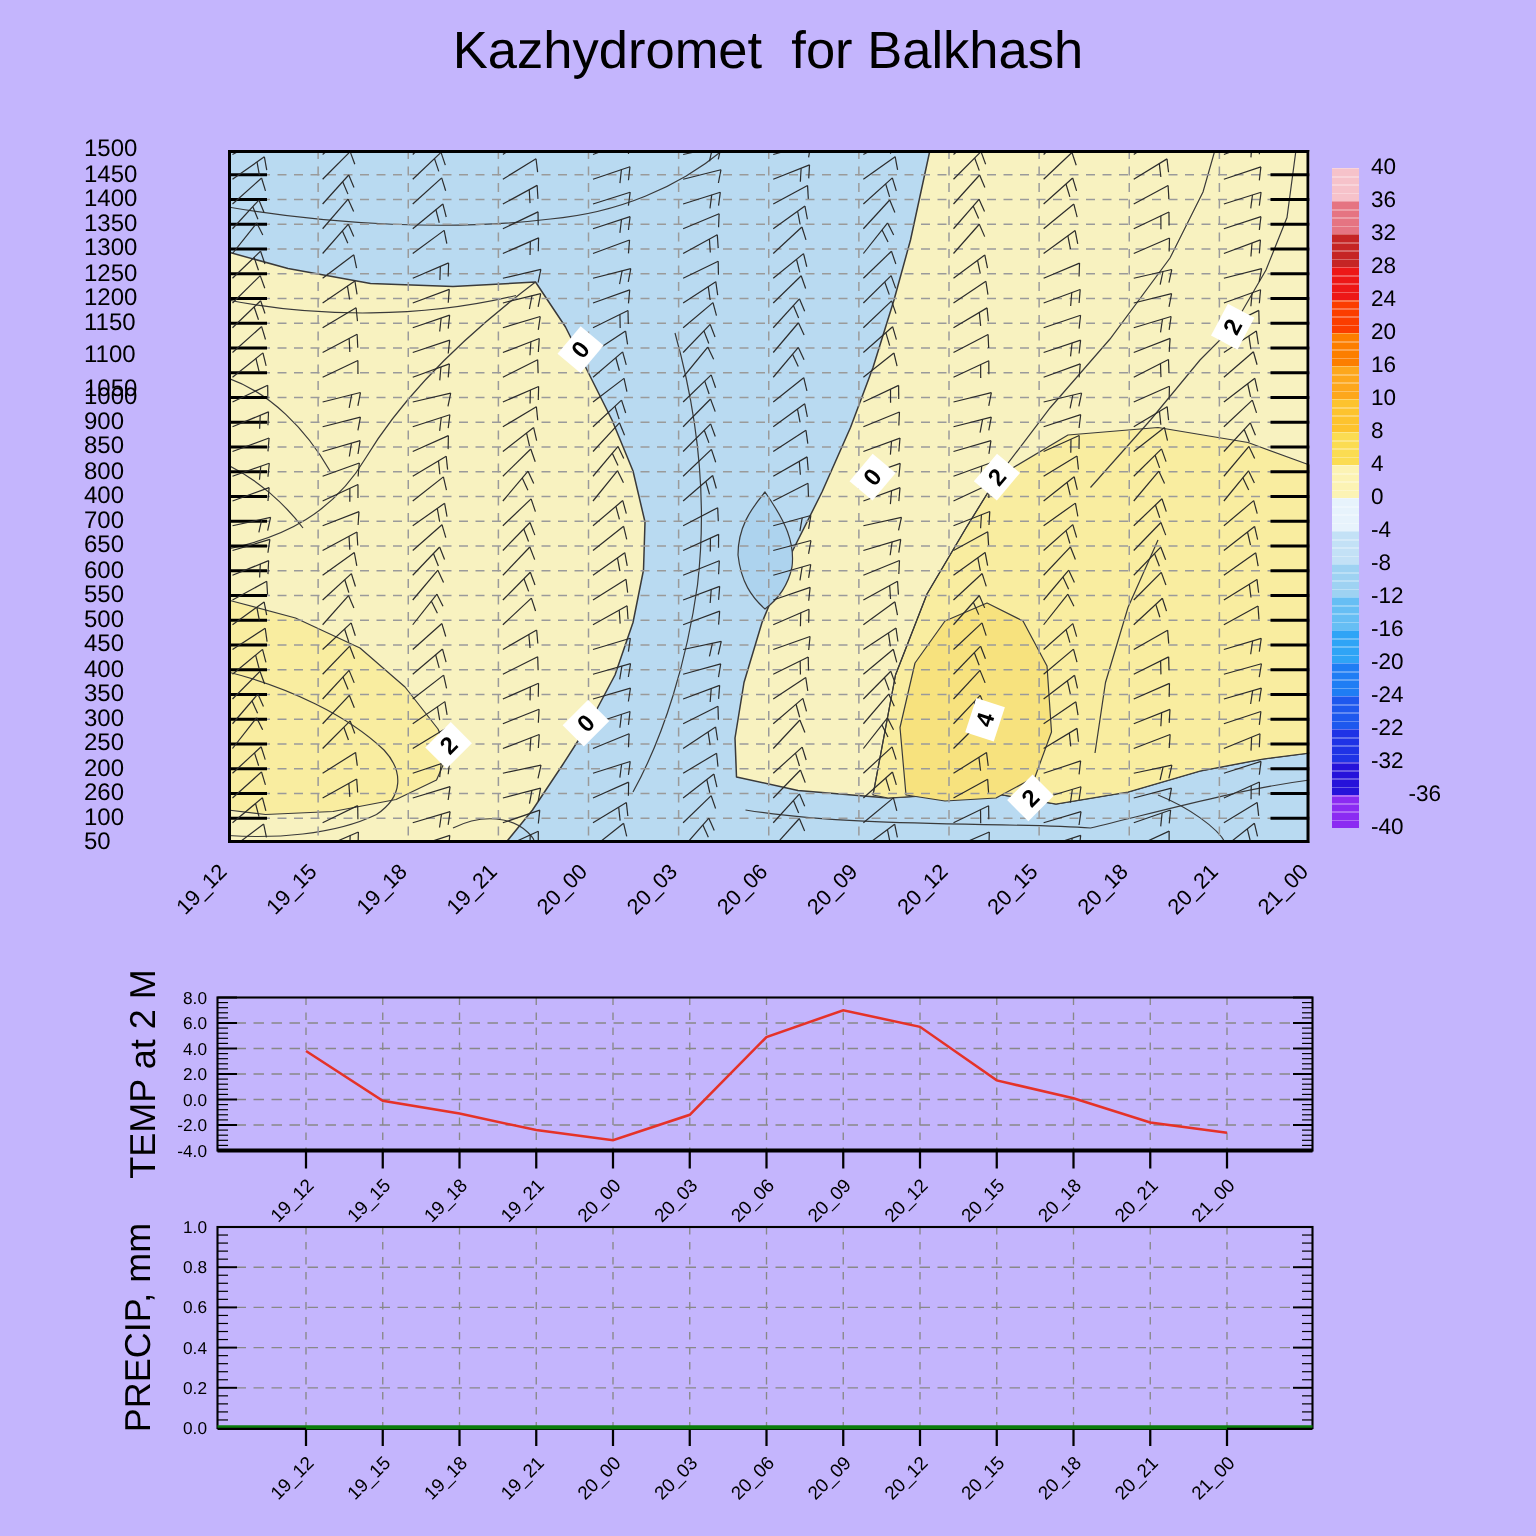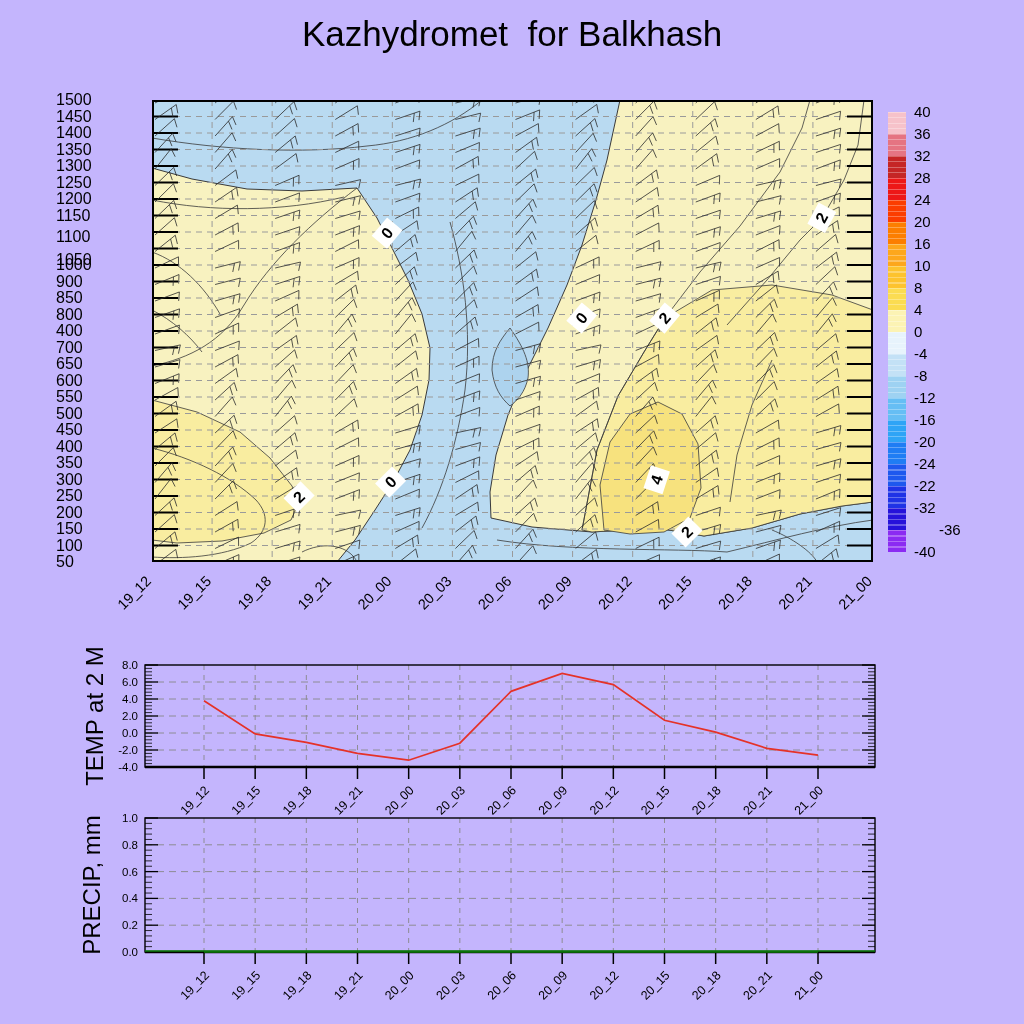--- a/index.html
+++ b/index.html
@@ -1163,21 +1163,21 @@
       <div class="yl" style="top: 256px;">650</div>
       <div class="yl" style="top: 272.5px;">600</div>
       <div class="yl" style="top: 289px;">550</div>
       <div class="yl" style="top: 305.5px;">500</div>
       <div class="yl" style="top: 322px;">450</div>
       <div class="yl" style="top: 338.5px;">400</div>
       <div class="yl" style="top: 355px;">350</div>
       <div class="yl" style="top: 371.5px;">300</div>
       <div class="yl" style="top: 388px;">250</div>
       <div class="yl" style="top: 404.5px;">200</div>
-      <div class="yl" style="top: 421px;">150</div>
+      <div class="yl" style="top: 421px;">260</div>
       <div class="yl" style="top: 437.5px;">100</div>
       <div class="yl" style="top: 454px;">50</div>
     </div>
   <svg id="mp-xsvg" class="abs" style="left:52px;top:562px;overflow:visible;" width="880" height="64">
       <text transform="translate(100,20) rotate(-45)" text-anchor="end" font-size="14.5">19_12</text>
       <text transform="translate(160.08333333333334,20) rotate(-45)" text-anchor="end" font-size="14.5">19_15</text>
       <text transform="translate(220.16666666666669,20) rotate(-45)" text-anchor="end" font-size="14.5">19_18</text>
       <text transform="translate(280.25,20) rotate(-45)" text-anchor="end" font-size="14.5">19_21</text>
       <text transform="translate(340.33333333333337,20) rotate(-45)" text-anchor="end" font-size="14.5">20_00</text>
       <text transform="translate(400.4166666666667,20) rotate(-45)" text-anchor="end" font-size="14.5">20_03</text>

